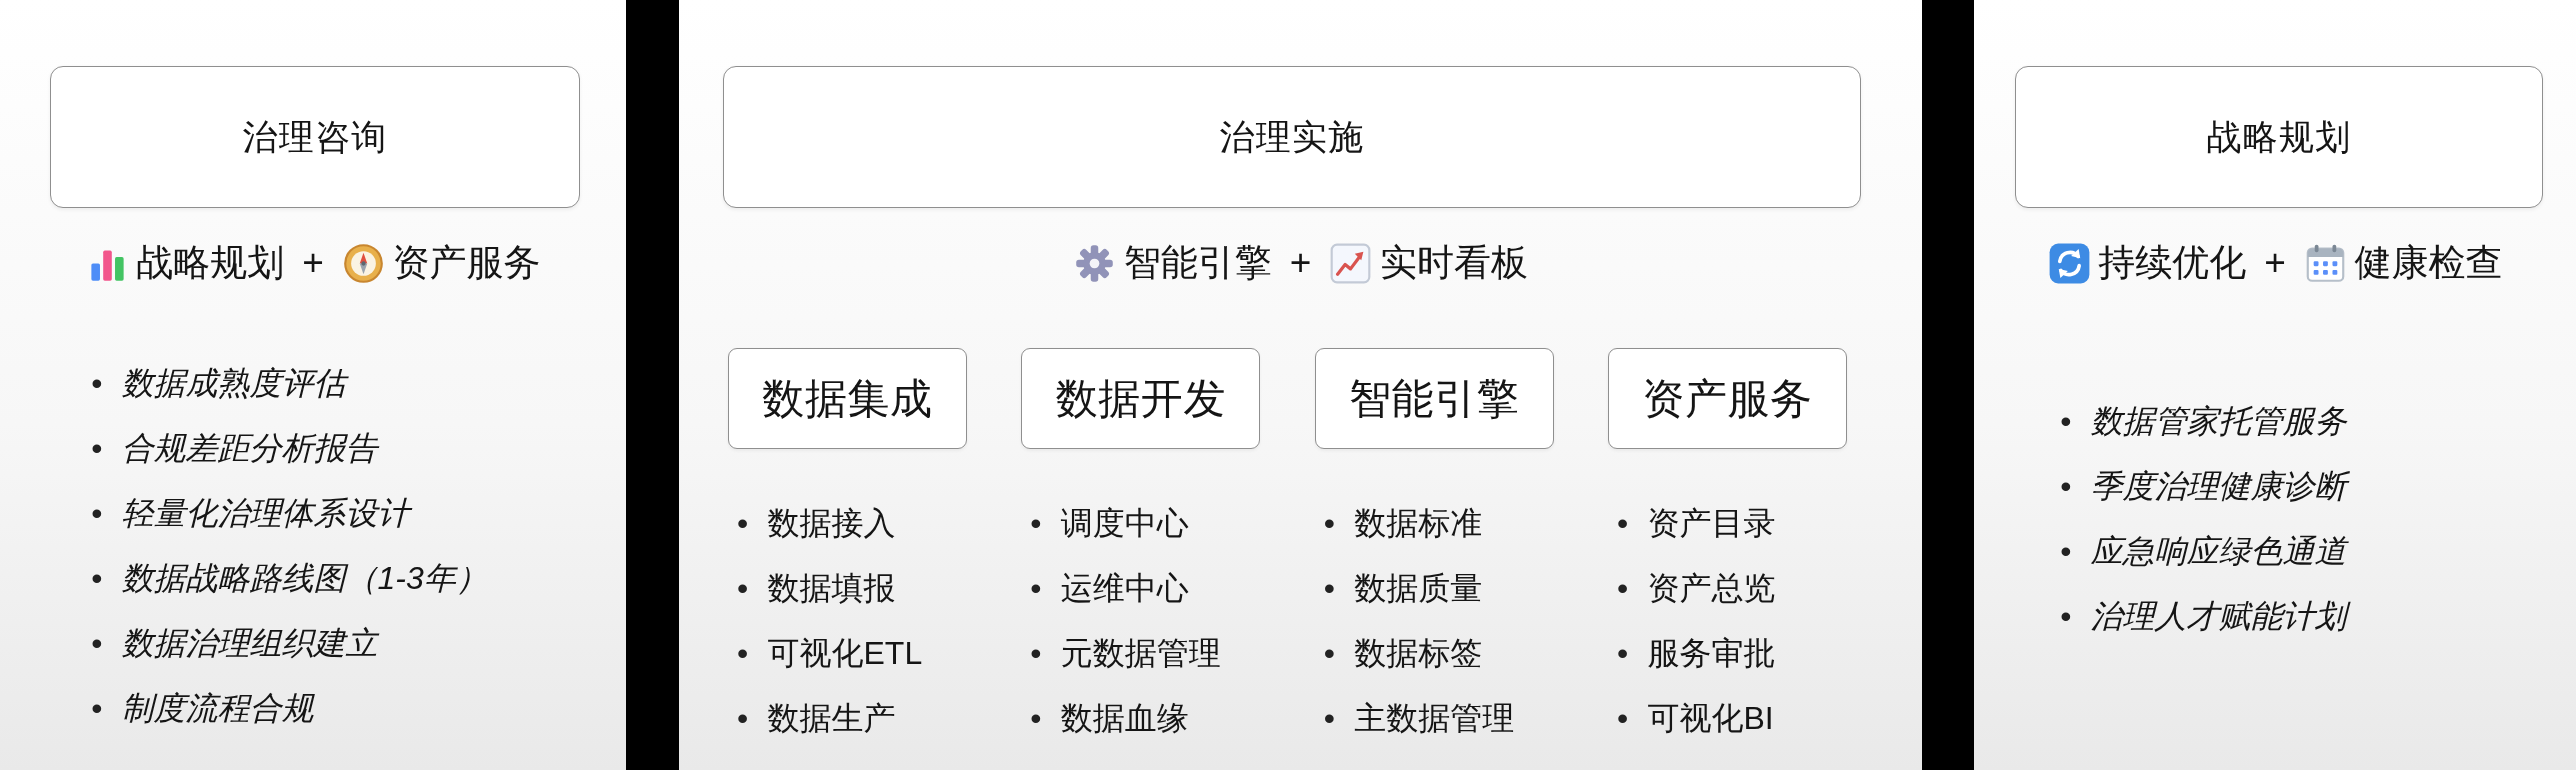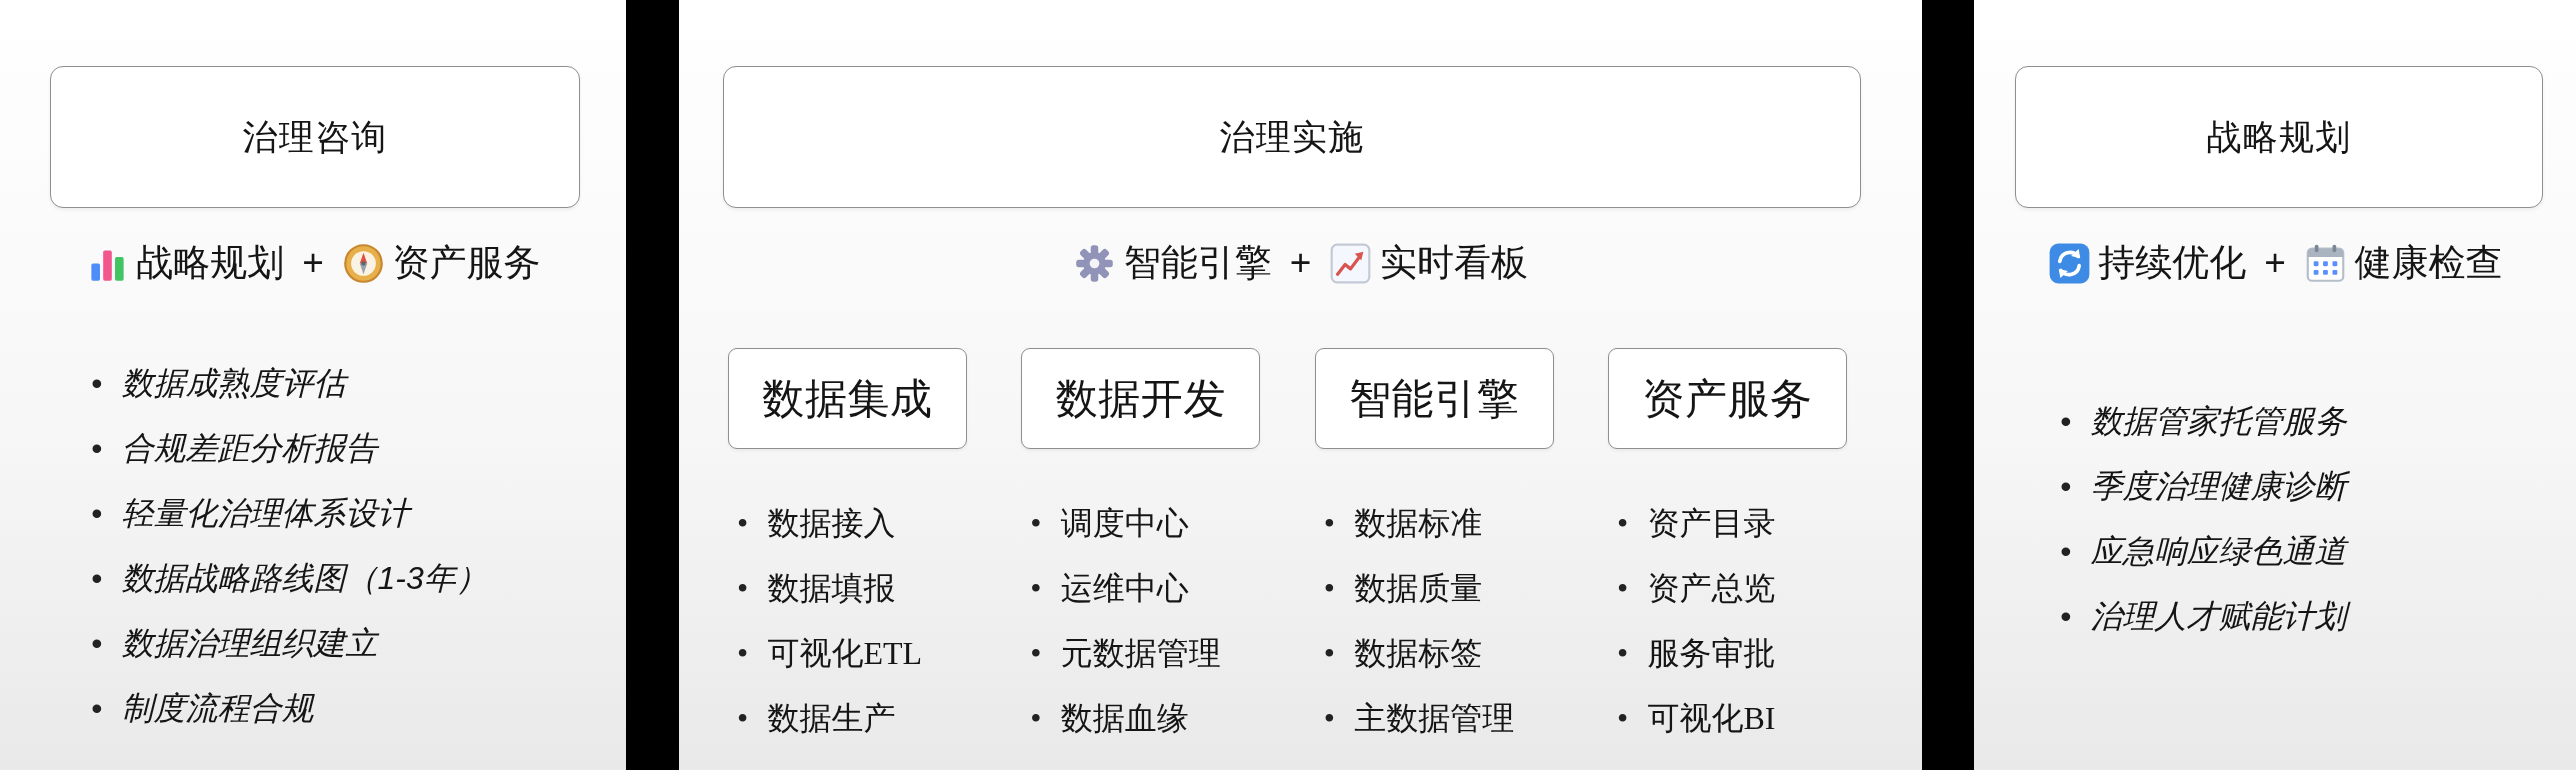--- a/index.html
+++ b/index.html
@@ -55,21 +55,21 @@
     display:flex;justify-content:space-between;
   }
   .col{width:239px;}
   .col-box{
     height:99px;background:#ffffff;border:1.9px solid #8f8f8f;border-radius:9px;
     display:flex;align-items:center;justify-content:center;
     font-size:42px;letter-spacing:0.6px;
     box-shadow:0 1.3px 3.2px rgba(0,0,0,0.05);
   }
   .col ul{
-    list-style:none;margin:55px 0 0 0;padding:0 0 0 9px;position:static;font-family:Liberation Serif, serif;
+    list-style:none;margin:55px 0 0 0;padding:0 0 0 9px;position:static;
   }
   .col ul li{
     height:39px;line-height:39px;margin-bottom:26px;font-size:32px;white-space:nowrap;
   }
   .col ul li::before{content:"\2022";margin-right:19.3px;color:#222222;}
 </style>
 </head>
 <body>
 
 <div class="panel panel-left">

